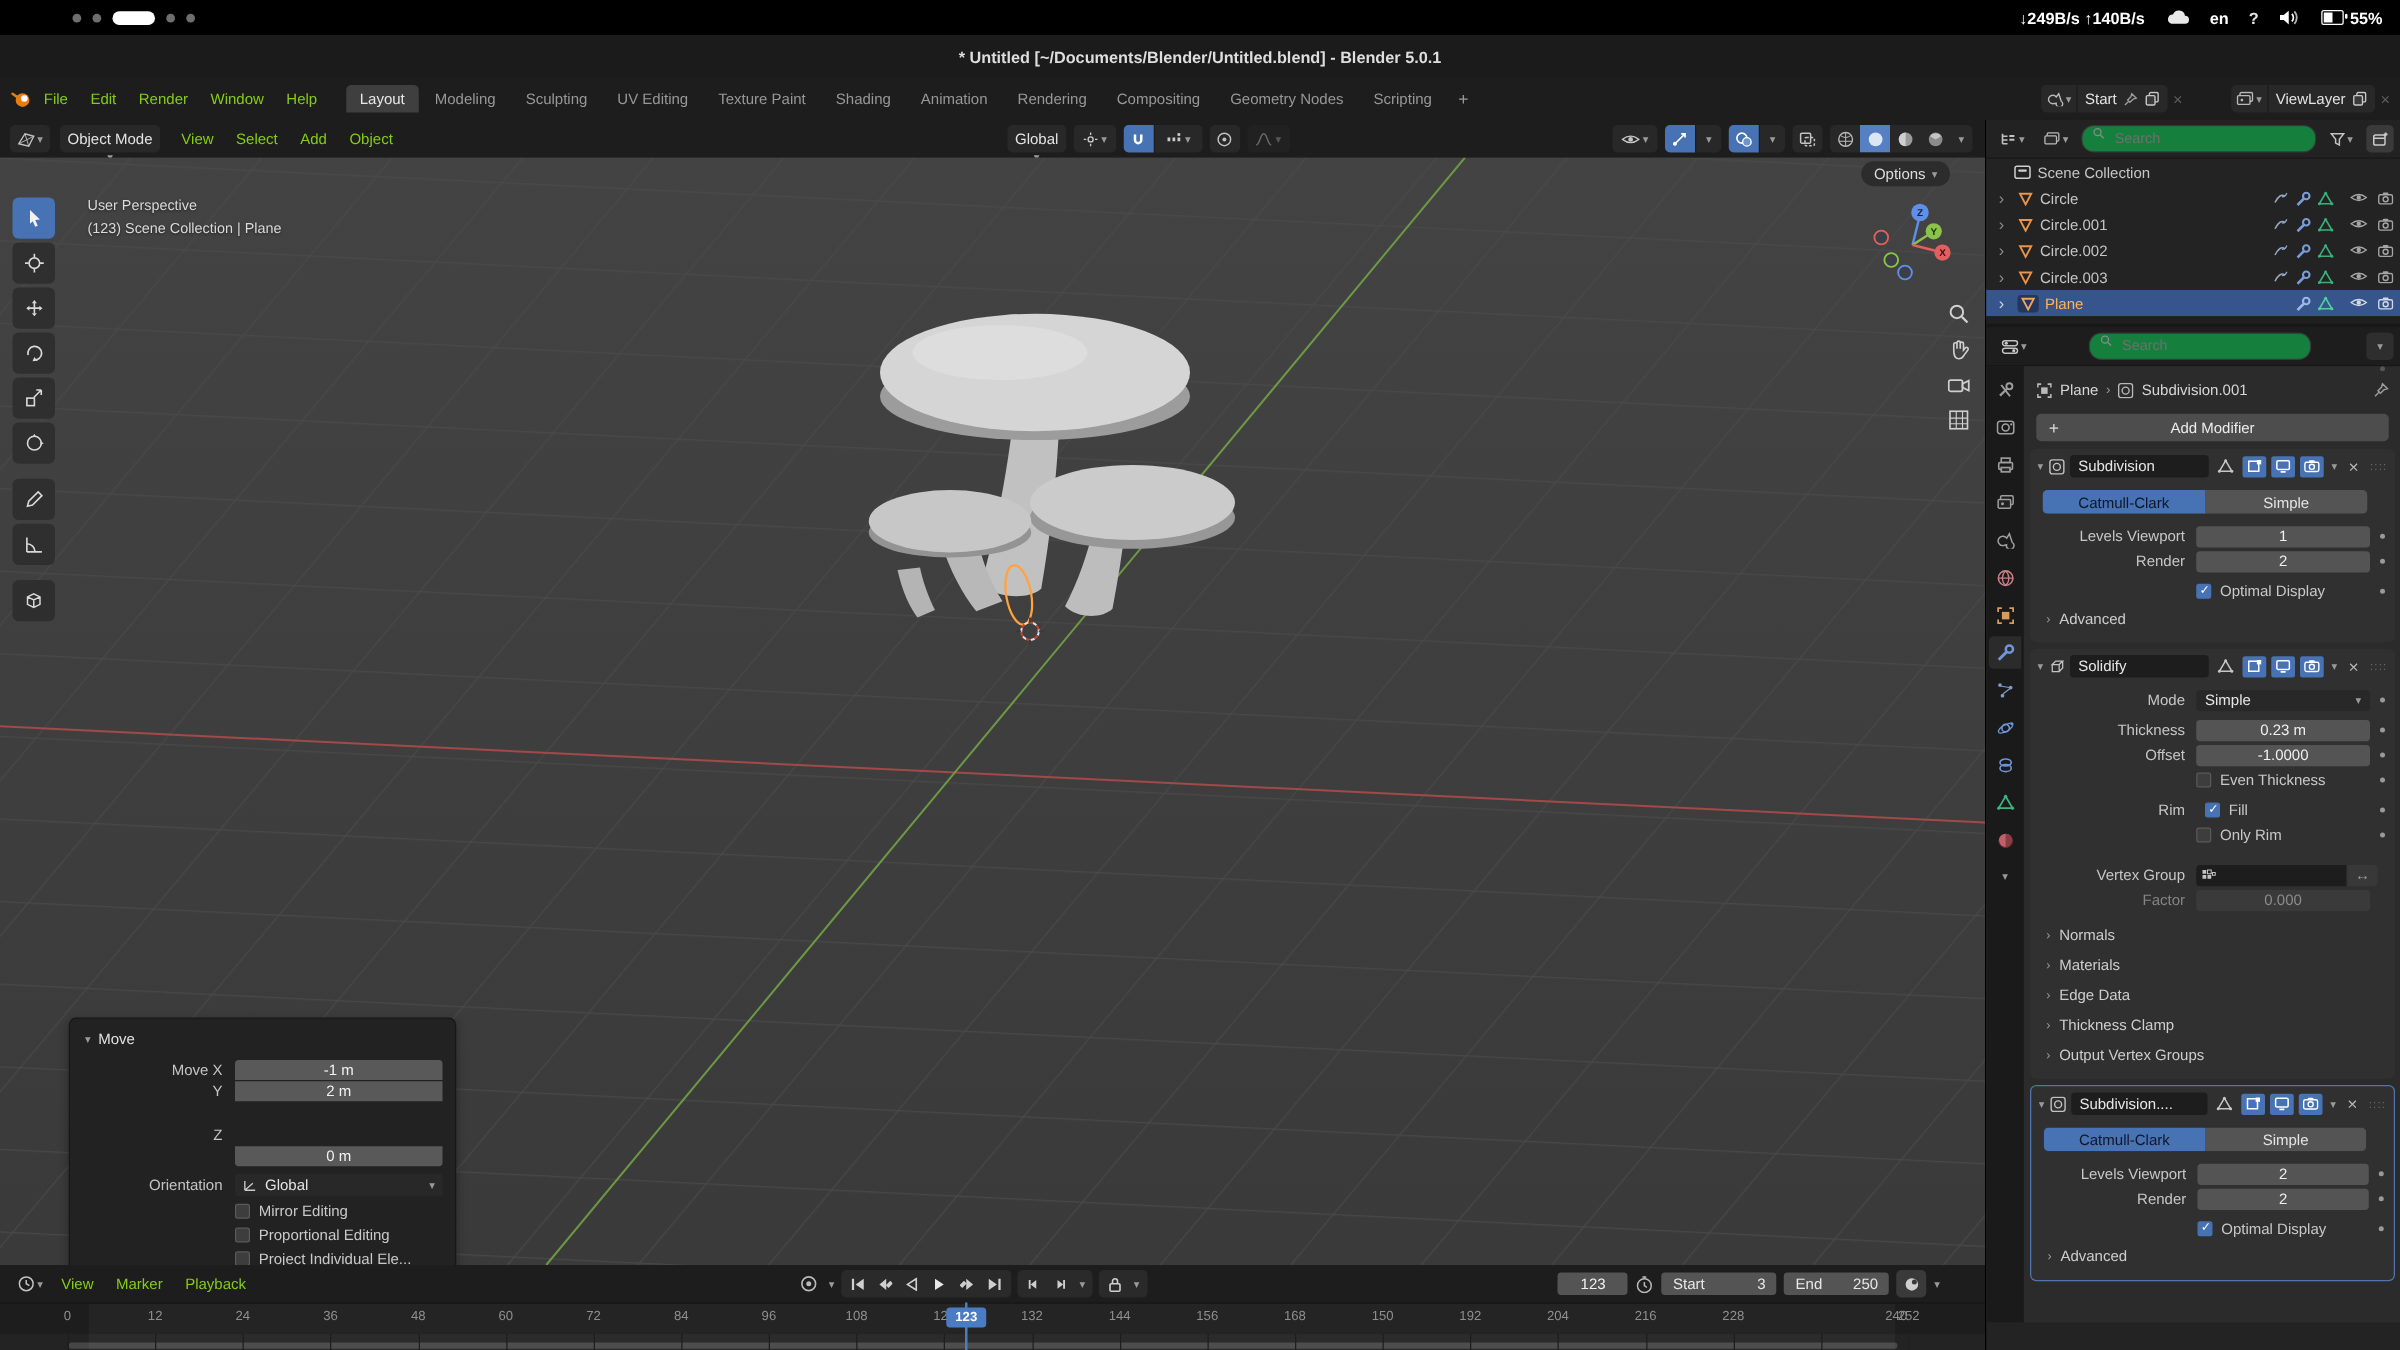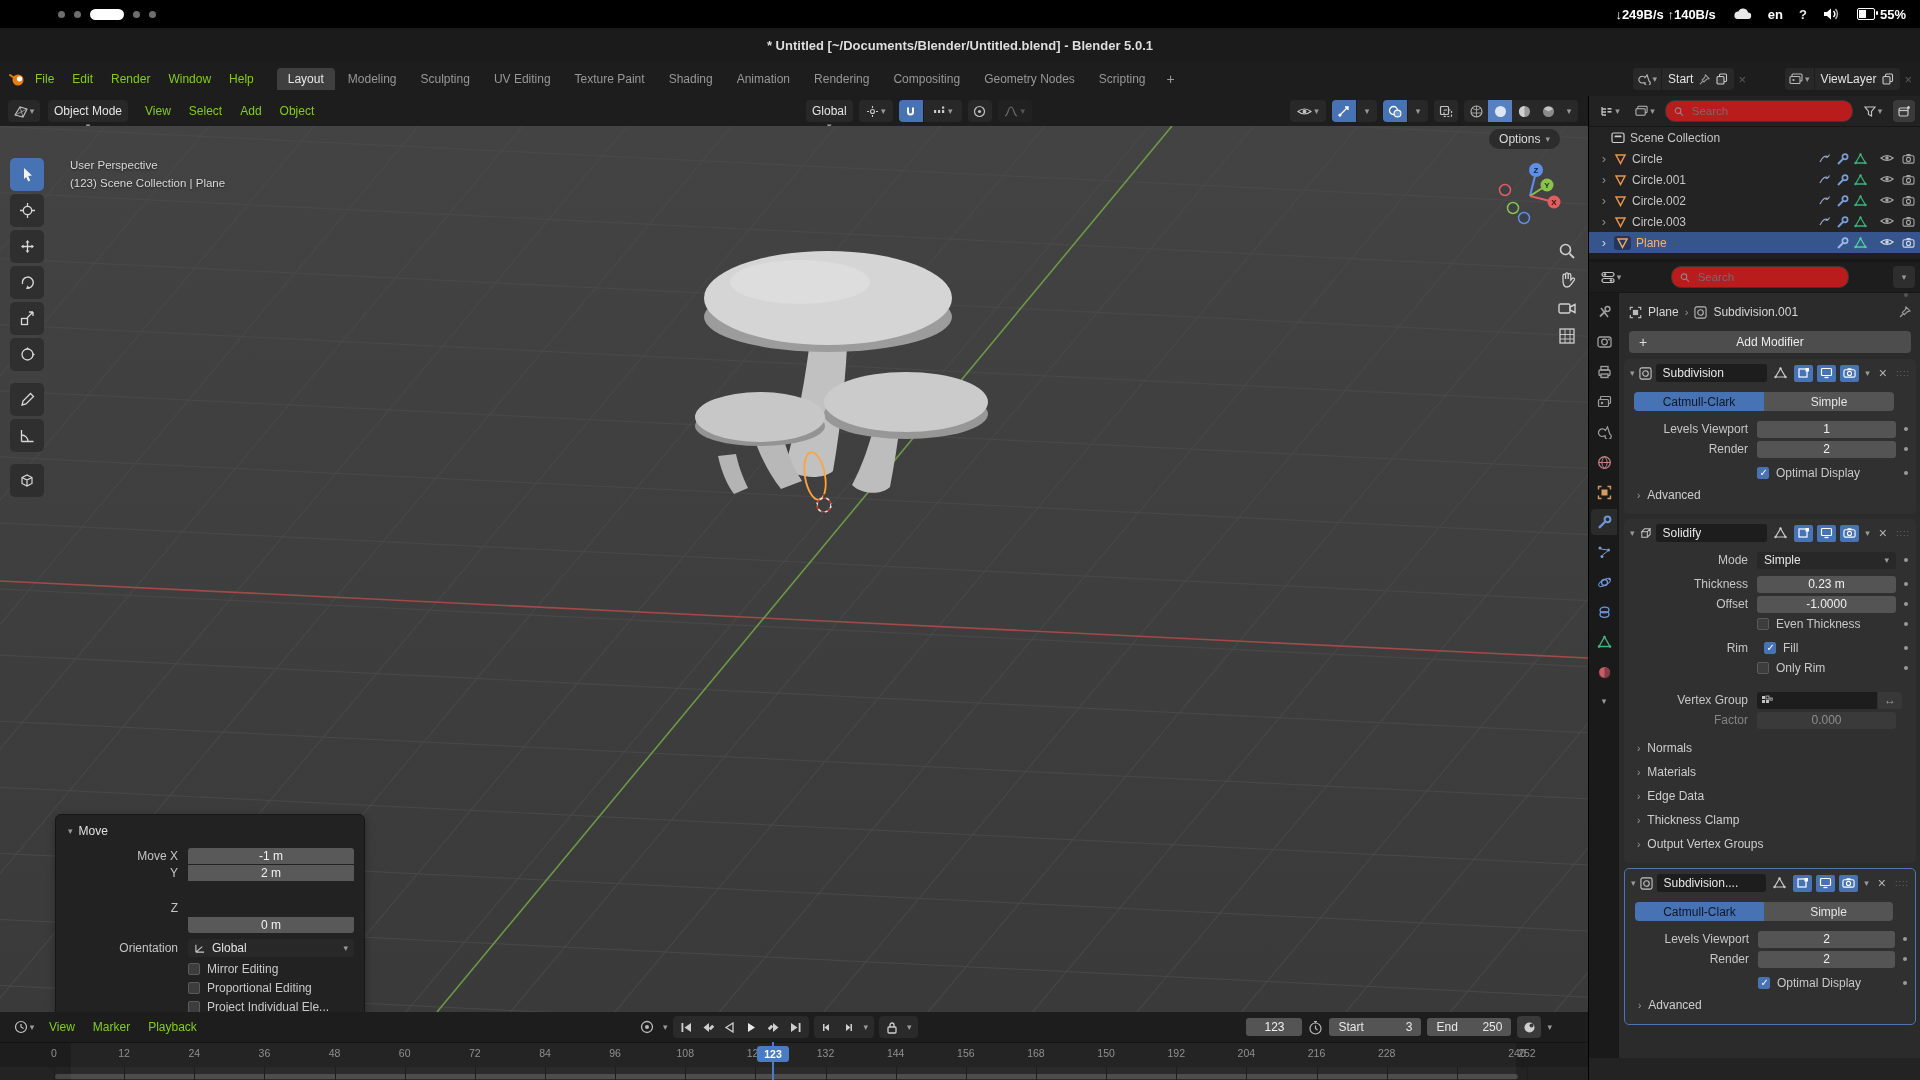--- a/index.html
+++ b/index.html
@@ -87,25 +87,25 @@
   .tl-right{position:absolute;right:36px;display:flex;align-items:center;gap:6px;}
   .framefield{width:56px;height:18px;background:#545454;border-radius:3px;color:#f1f1f1;
               display:flex;align-items:center;justify-content:center;}
   .rangefield{height:18px;background:#545454;border-radius:3px;color:#e8e8e8;display:flex;align-items:center;
               justify-content:space-between;padding:0 9px;gap:10px;}
   .scrollbar-h{position:absolute;left:55px;right:70px;bottom:2px;height:5px;background:rgba(255,255,255,.16);border-radius:3px;}
   .dim{position:absolute;top:0;bottom:0;background:rgba(0,0,0,.18);}
   
   .rightcol{position:absolute;left:1588px;top:96px;width:332px;bottom:0;background:#232323;border-left:1px solid #000;}
   .outliner-header{height:30px;background:#222;display:flex;align-items:center;padding:0 6px;gap:5px;border-bottom:1px solid #161616;}
-  .search{flex:1;background:#b91c1c;border:1px solid #383838;border-radius:10px;height:20px;display:flex;align-items:center;padding:0 8px;gap:6px;}
+  .search{flex:1;background:#15803d;border:1px solid #383838;border-radius:10px;height:20px;display:flex;padding:0 8px;gap:6px;}
   .search input{background:transparent;border:none;outline:none;color:#cfcfcf;width:100%;font-size:11.5px;font-family:inherit;}
   .search input::placeholder{color:#6f6f6f;}
   .outliner-rows{background:#232323;}
-  .orow{height:21px;display:flex;align-items:center;padding:0 6px 0 10px;gap:5px;color:#c5c5c5;text-align:center;}
+  .orow{height:21px;display:flex;align-items:center;padding:0 6px 0 10px;gap:5px;color:#c5c5c5;}
   .orow .nm{margin-right:auto;display:flex;align-items:center;gap:6px;}
   .orow.sel{background:#35558c;color:#e8e8e8;}
   .orow.sel .objname{color:#ffb357;}
   .oexp{color:#8c8c8c;width:10px;font-size:13px;line-height:1;}
   .oeyes{display:flex;gap:8px;margin-left:8px;}
   .divider{height:3px;background:#171717;}
   
   .props-header{height:30px;background:#1d1d1d;display:flex;align-items:center;padding:0 6px;gap:6px;border-bottom:1px solid #161616;}
   .props-body{position:relative;background:#2b2b2b;height:calc(100% - 219px);}
   .tabstrip{position:absolute;left:0;top:0;bottom:0;width:30px;background:#1a1a1a;display:flex;flex-direction:column;align-items:center;padding-top:6px;gap:4px;}

